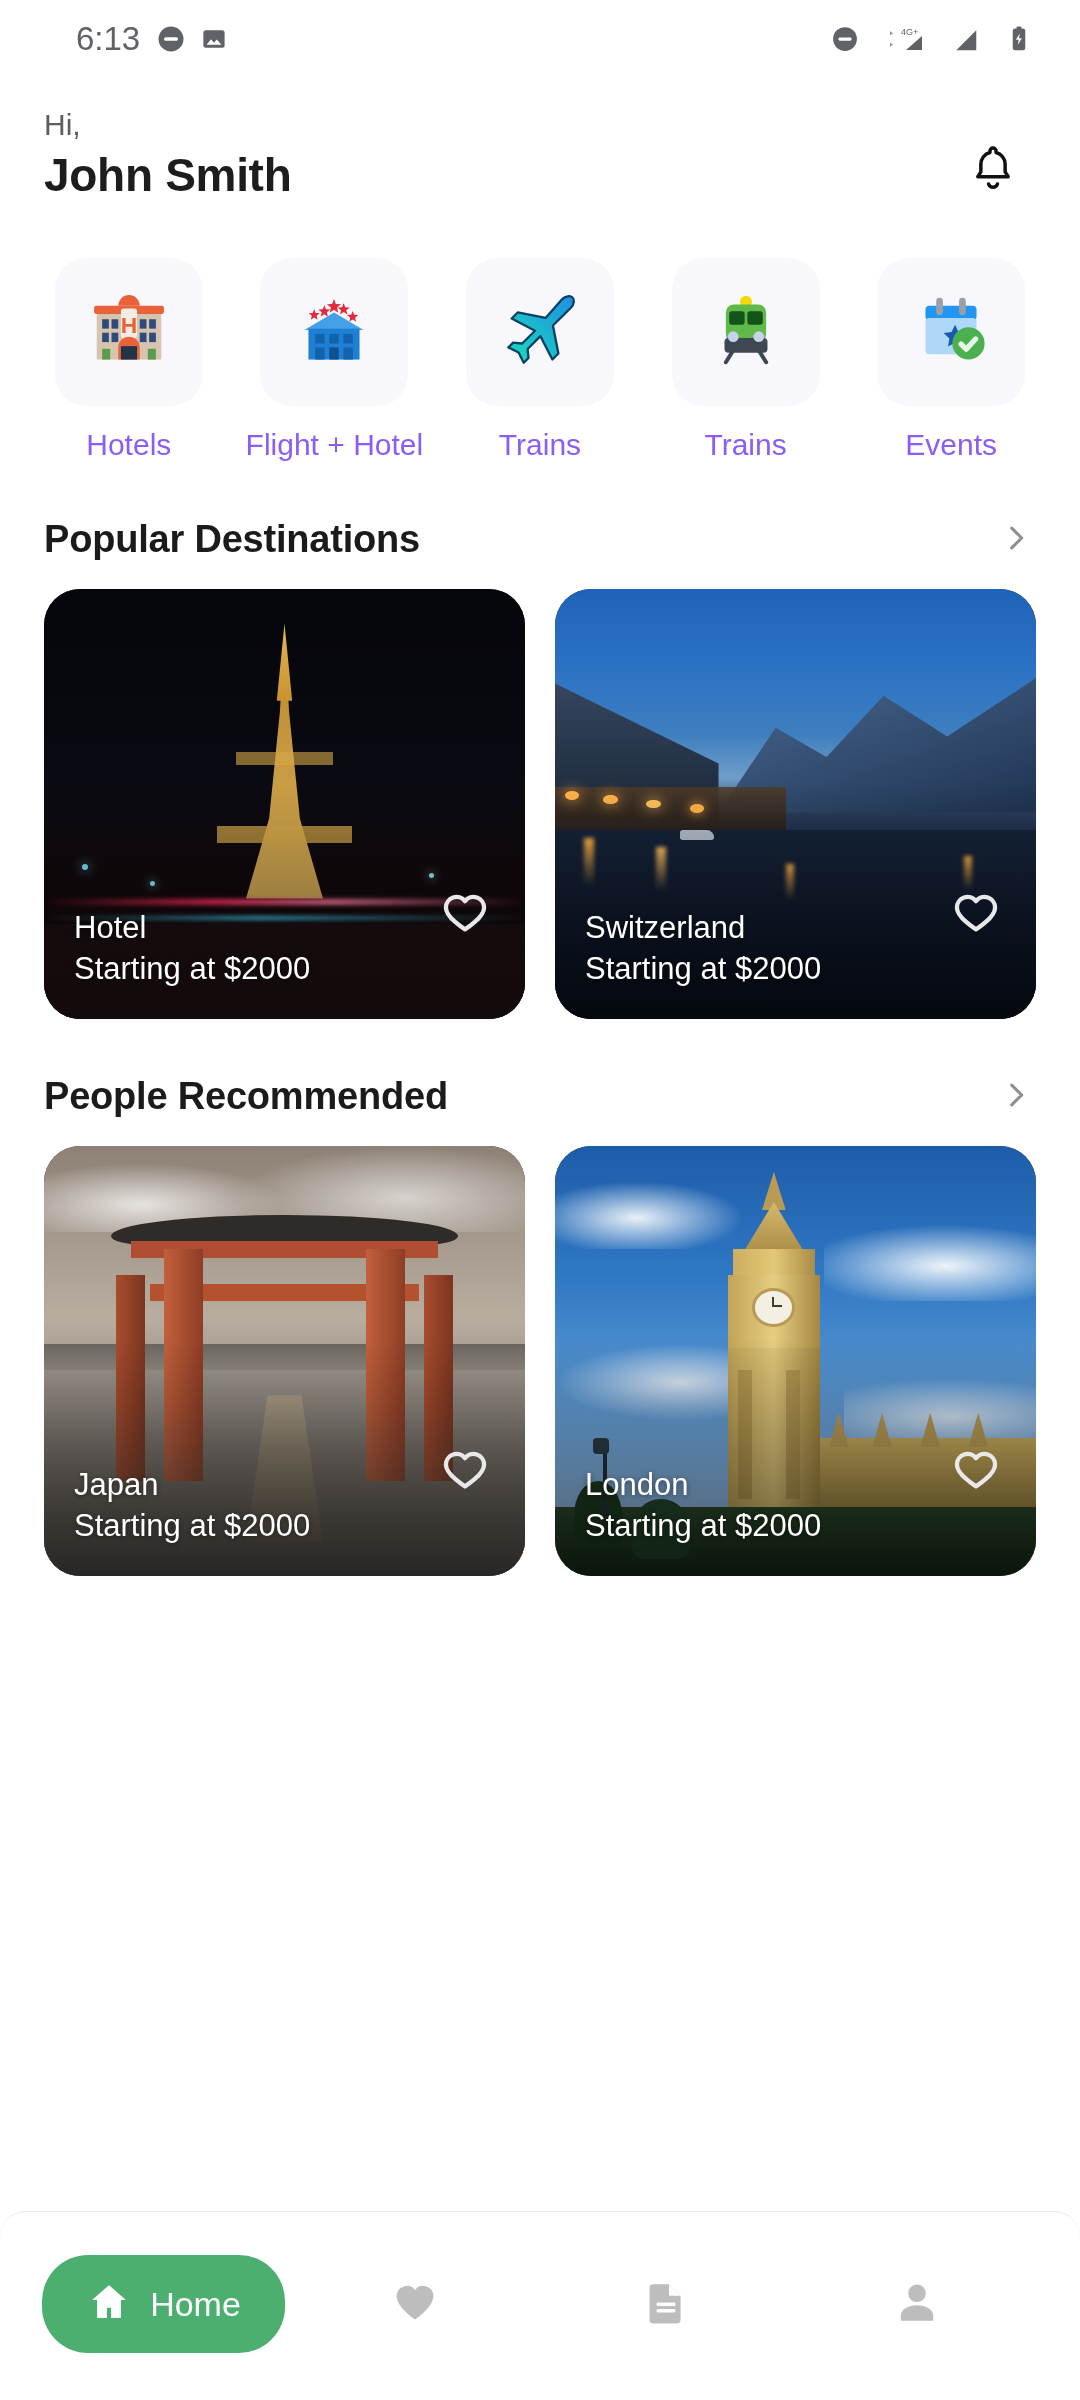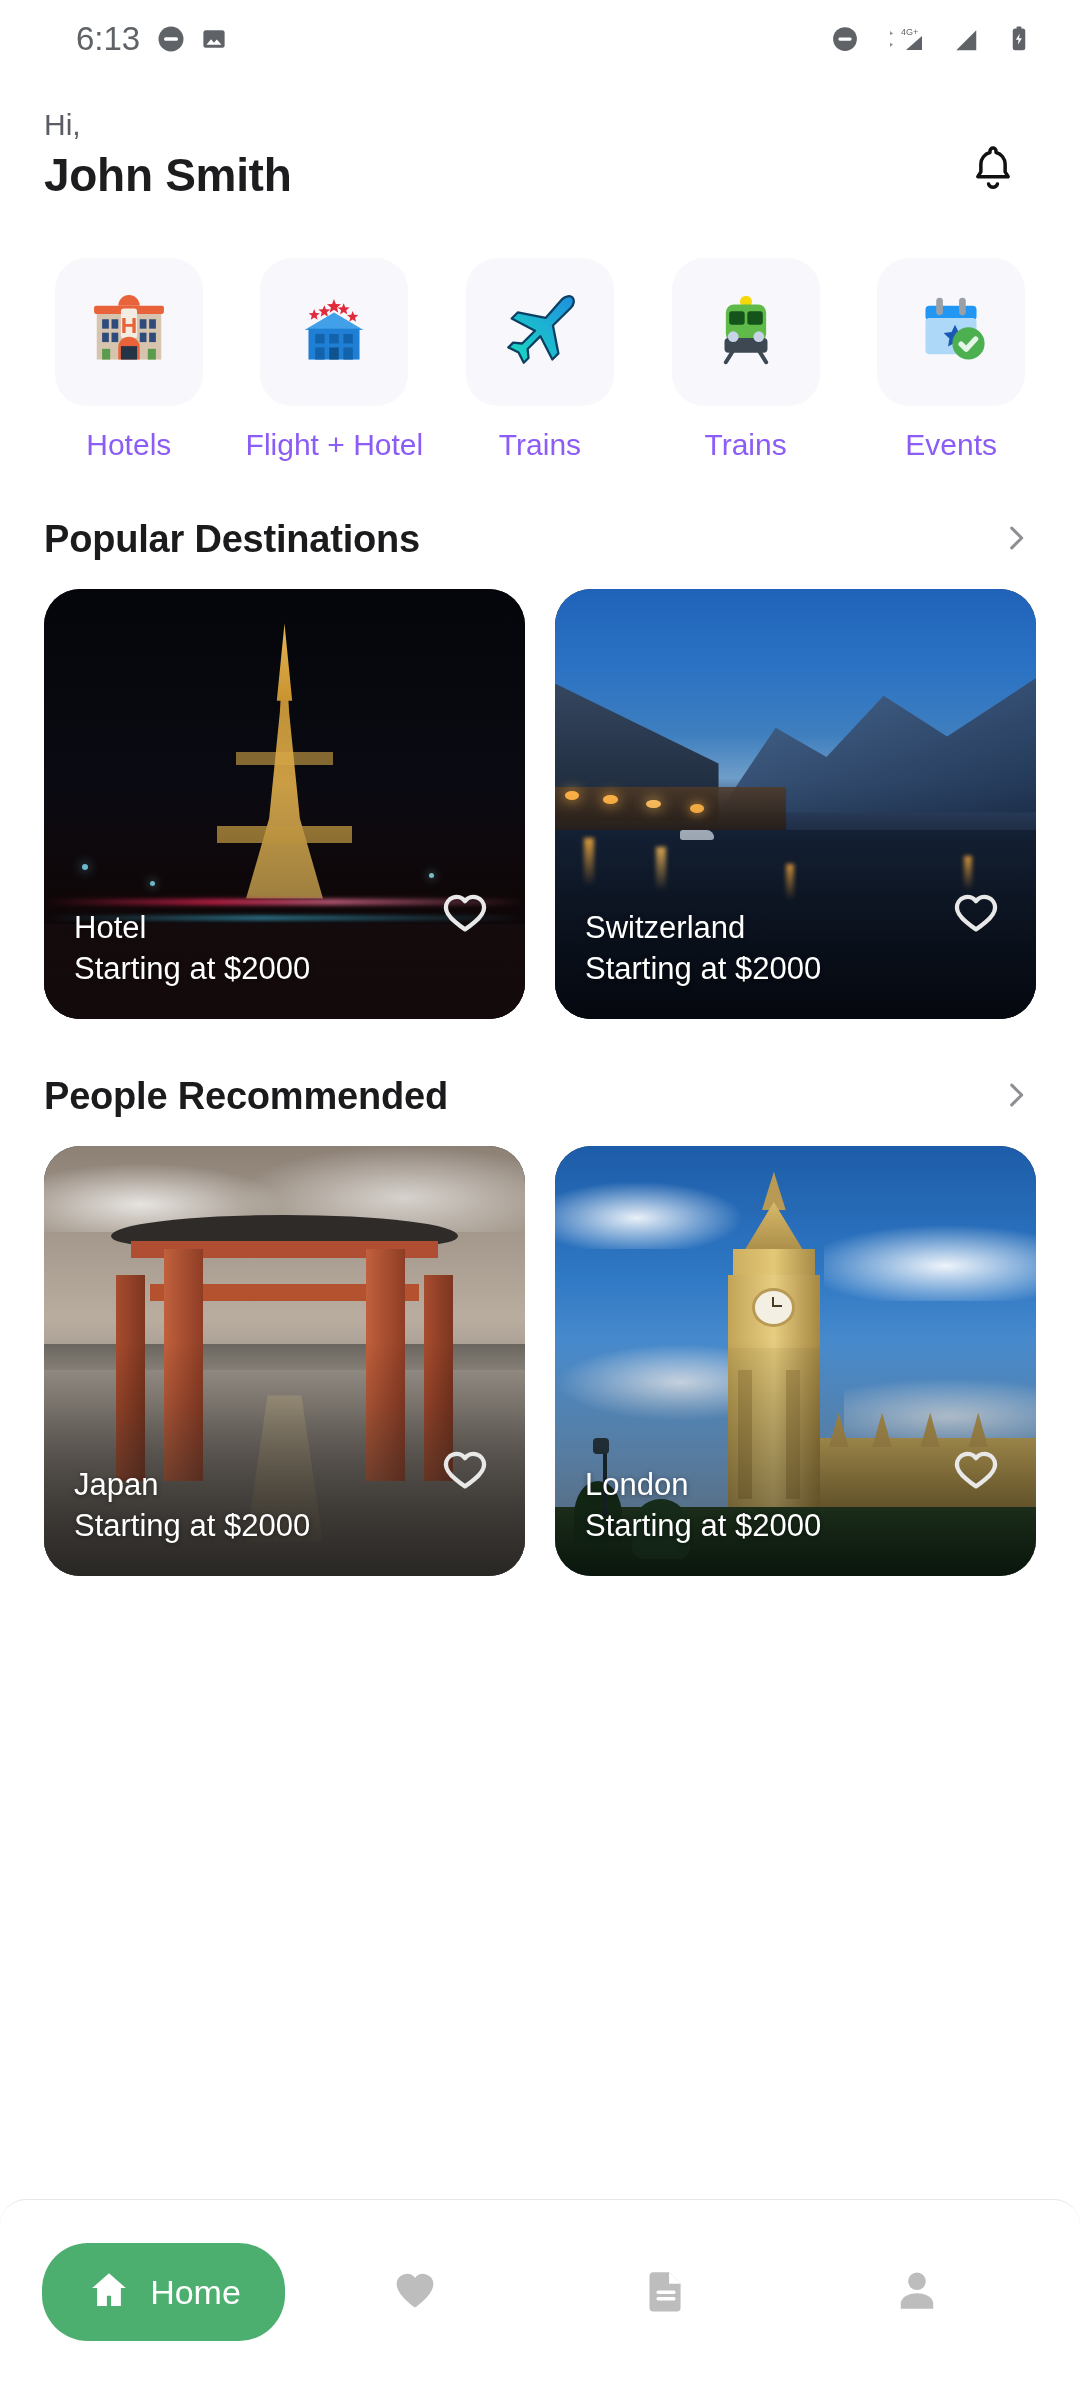--- a/index.html
+++ b/index.html
@@ -134,21 +134,21 @@
   .card-heart{
     position:absolute;
     right:34px;
     bottom:78px;
     width:52px;height:52px;
   }
 
   
   .bottomnav{
     position:absolute;
-    left:0;right:0;bottom:16px;
+    left:0;right:0;bottom:4px;
     height:185px;
     background:#ffffff;
     border-top:1px solid #e8e8e8;
     border-radius:26px 26px 0 0;
     display:flex;
     align-items:center;
     padding:0 38px;
   }
   .nav-item{
     flex:1;

